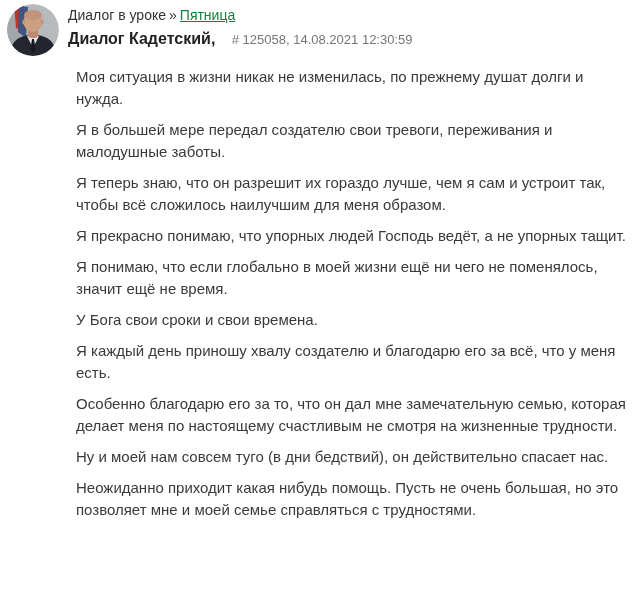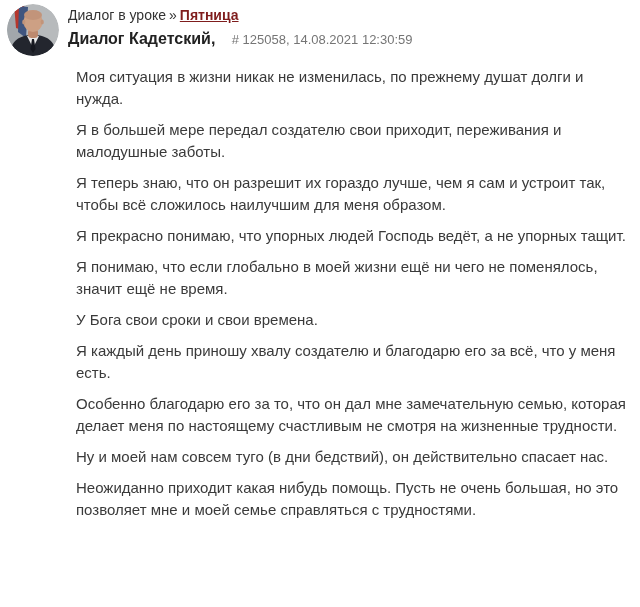--- a/index.html
+++ b/index.html
@@ -24,24 +24,23 @@
     display: block;
   }
   .breadcrumb {
     font-size: 14px;
     line-height: 18px;
     color: #333333;
     padding-top: 1px;
   }
   .breadcrumb .sep { margin: 0 3px; color: #333333; }
   .breadcrumb a {
-    color: #7f1d1d;
+    color: #15803d;
     text-decoration: underline;
     cursor: pointer;
-    font-weight: bold;
   }
   .author-line {
     margin-top: 5px;
     font-size: 16px;
     line-height: 20px;
     font-weight: bold;
     color: #222222;
   }
   .author-meta {
     font-weight: normal;
@@ -94,21 +93,21 @@
   <div class="author-line">
     <span>Диалог Кадетский,</span>
     <span class="author-meta"># 125058, 14.08.2021 12:30:59</span>
   </div>
 
   <div class="post-body">
 
       <p>Моя ситуация в жизни никак не изменилась, по прежнему душат долги и нужда.</p>
 
 
-      <p>Я в большей мере передал создателю свои приходит, переживания и малодушные заботы.</p>
+      <p>Я в большей мере передал создателю свои тревоги, переживания и малодушные заботы.</p>
 
       <p>Я теперь знаю, что он разрешит их гораздо лучше, чем я сам и устроит так, чтобы всё сложилось наилучшим для меня образом.</p>
 
 
       <p>Я прекрасно понимаю, что упорных людей Господь ведёт, а не упорных тащит.</p>
 
       <p>Я понимаю, что если глобально в моей жизни ещё ни чего не поменялось, значит ещё не время.</p>
 
       <p>У Бога свои сроки и свои времена.</p>
 

